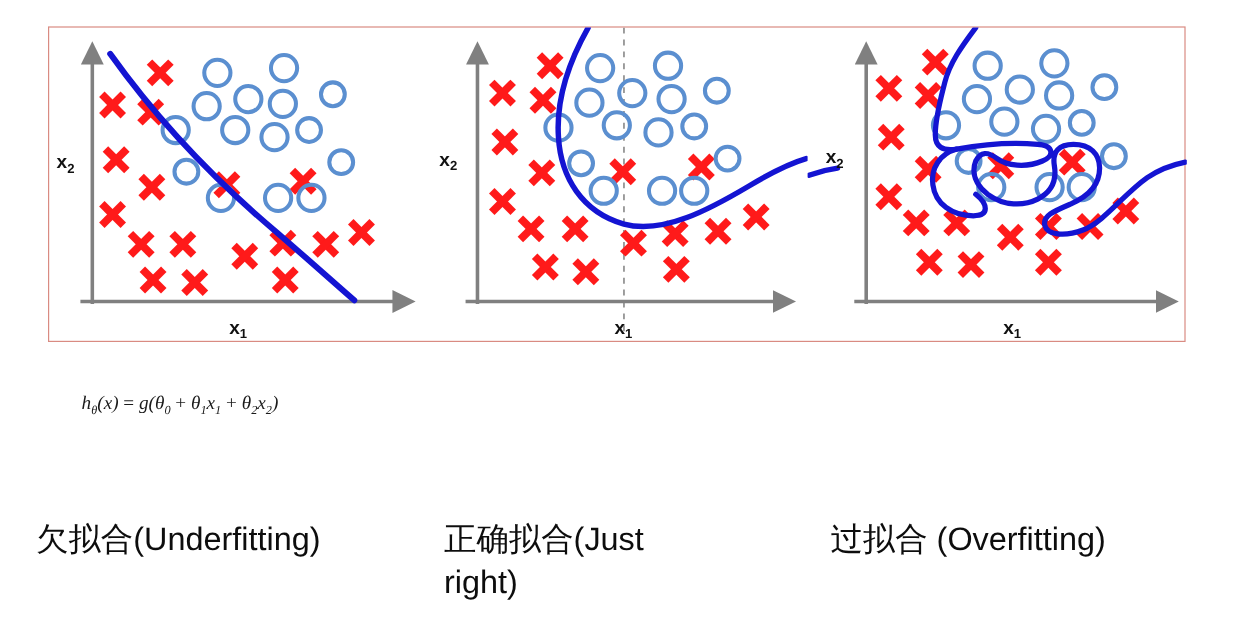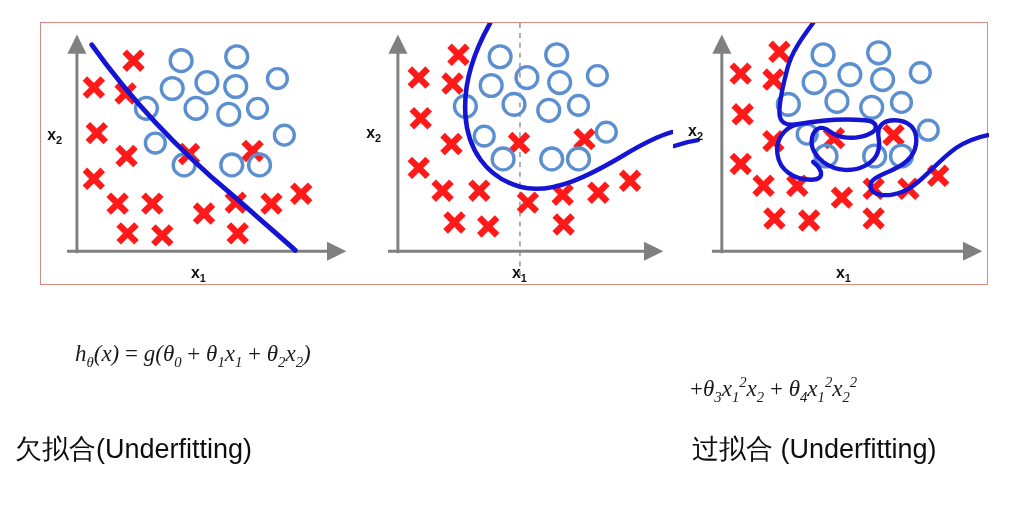--- a/index.html
+++ b/index.html
@@ -57,21 +57,21 @@
     left: 0;
     top: 300px;
     width: 1028px;
     height: 110px;
   }
   .formula {
     position: absolute;
     top: 0;
     font-family: "Liberation Serif", serif;
     font-style: italic;
-    font-size: 23px;
+    font-size: 16px;
     color: #1a1a1a;
     line-height: 1.55;
     white-space: pre;
   }
   #formula-underfit  { left: 52px;  }
   #formula-justright { left: 370px; }
   #formula-overfit   { left: 690px; }
 
   .formula sub, .formula sup {
     font-size: 0.64em;
@@ -88,21 +88,21 @@
     height: 99px;
   }
   .caption {
     position: absolute;
     top: 0;
     font-family: "Liberation Sans", sans-serif;
     font-size: 27px;
     color: #0d0d0d;
     line-height: 1.32;
   }
-  #caption-underfit  { left: 15px;  width: 330px; }
+  #caption-underfit  { left: 30px;  width: 330px; }
   #caption-justright { left: 370px; width: 215px; }
   #caption-overfit   { left: 692px; width: 300px; }
 </style>
 </head>
 <body>
 
 <div id="figure-frame">
 
   <div class="panel" id="panel-underfit">
     <svg viewBox="0 0 316 263" xmlns="http://www.w3.org/2000/svg">
@@ -463,22 +463,22 @@
 
   <div class="formula" id="formula-underfit">
     <span>h<sub>θ</sub>(x) <span class="op">=</span> g(θ<sub>0</sub> <span class="op">+</span> θ<sub>1</sub>x<sub>1</sub> <span class="op">+</span> θ<sub>2</sub>x<sub>2</sub>)</span>
   </div>
 
   <div class="formula" id="formula-justright">
     
   </div>
 
   <div class="formula" id="formula-overfit">
-    <div><span class="op">+</span>θ<sub>3</sub>x<sub>1</sub><sup>2</sup>x<sub>2</sub> <span class="op">+</span> θ<sub>4</sub>x<sub>1</sub><sup>2</sup>x<sub>2</sub><sup>2</sup></div>
     
   </div>
 
 </div>
 
 <div id="caption-row">
   <div class="caption" id="caption-underfit">欠拟合(Underfitting)</div>
-  <div class="caption" id="caption-overfit">过拟合 (Underfitting)</div>
+  <div class="caption" id="caption-justright">正确拟合(Just right)</div>
+  <div class="caption" id="caption-overfit">过拟合 (Overfitting)</div>
 </div>
 
 </body></html>

